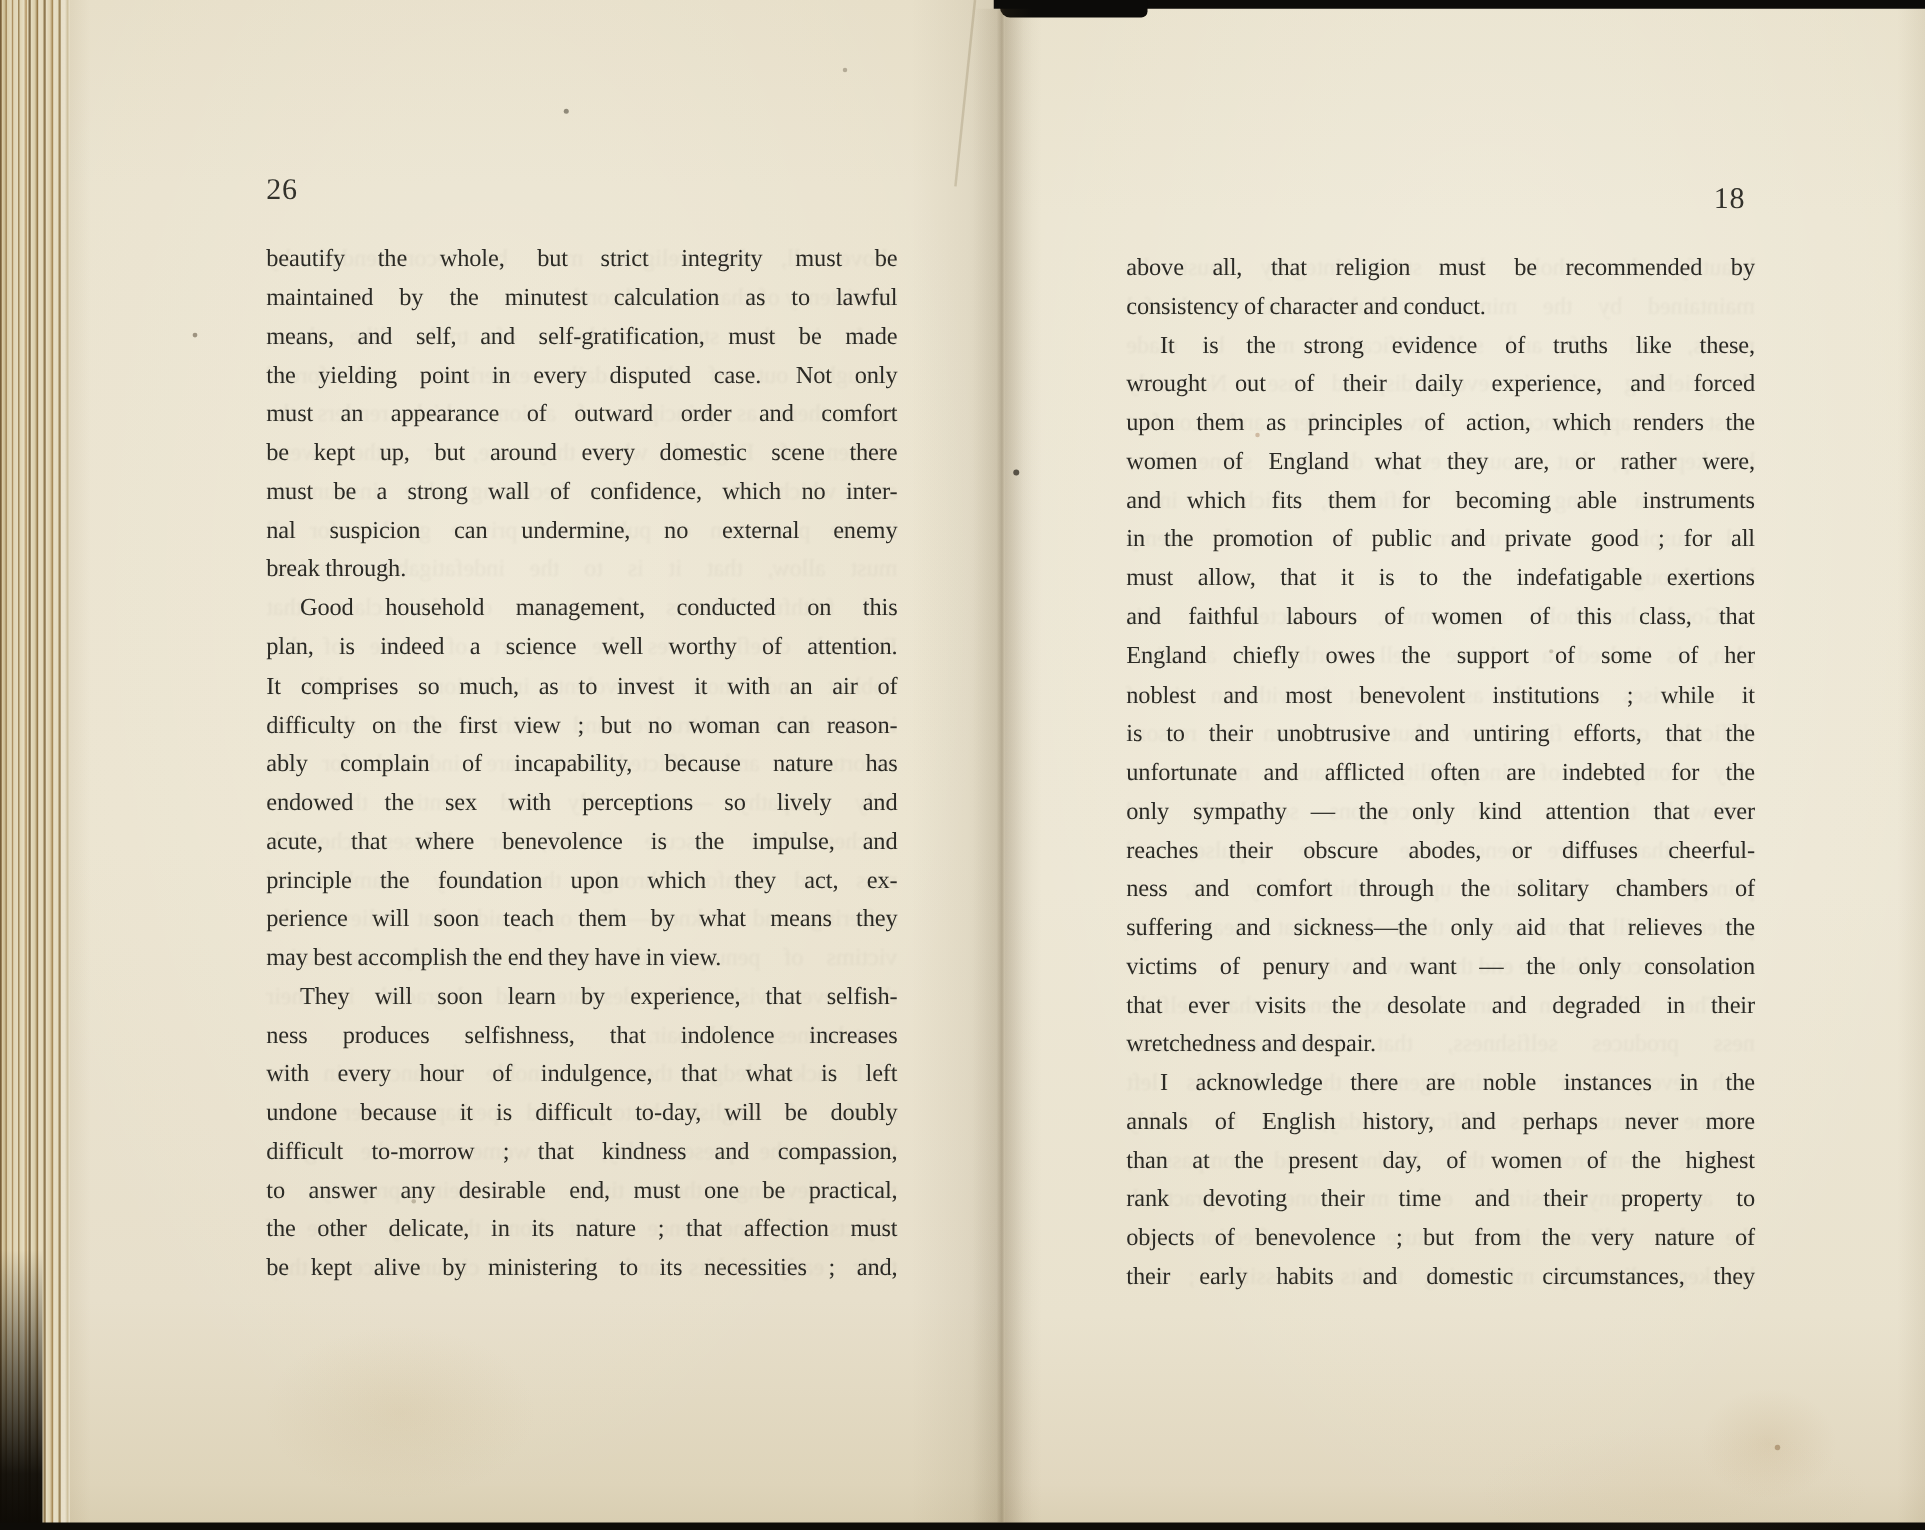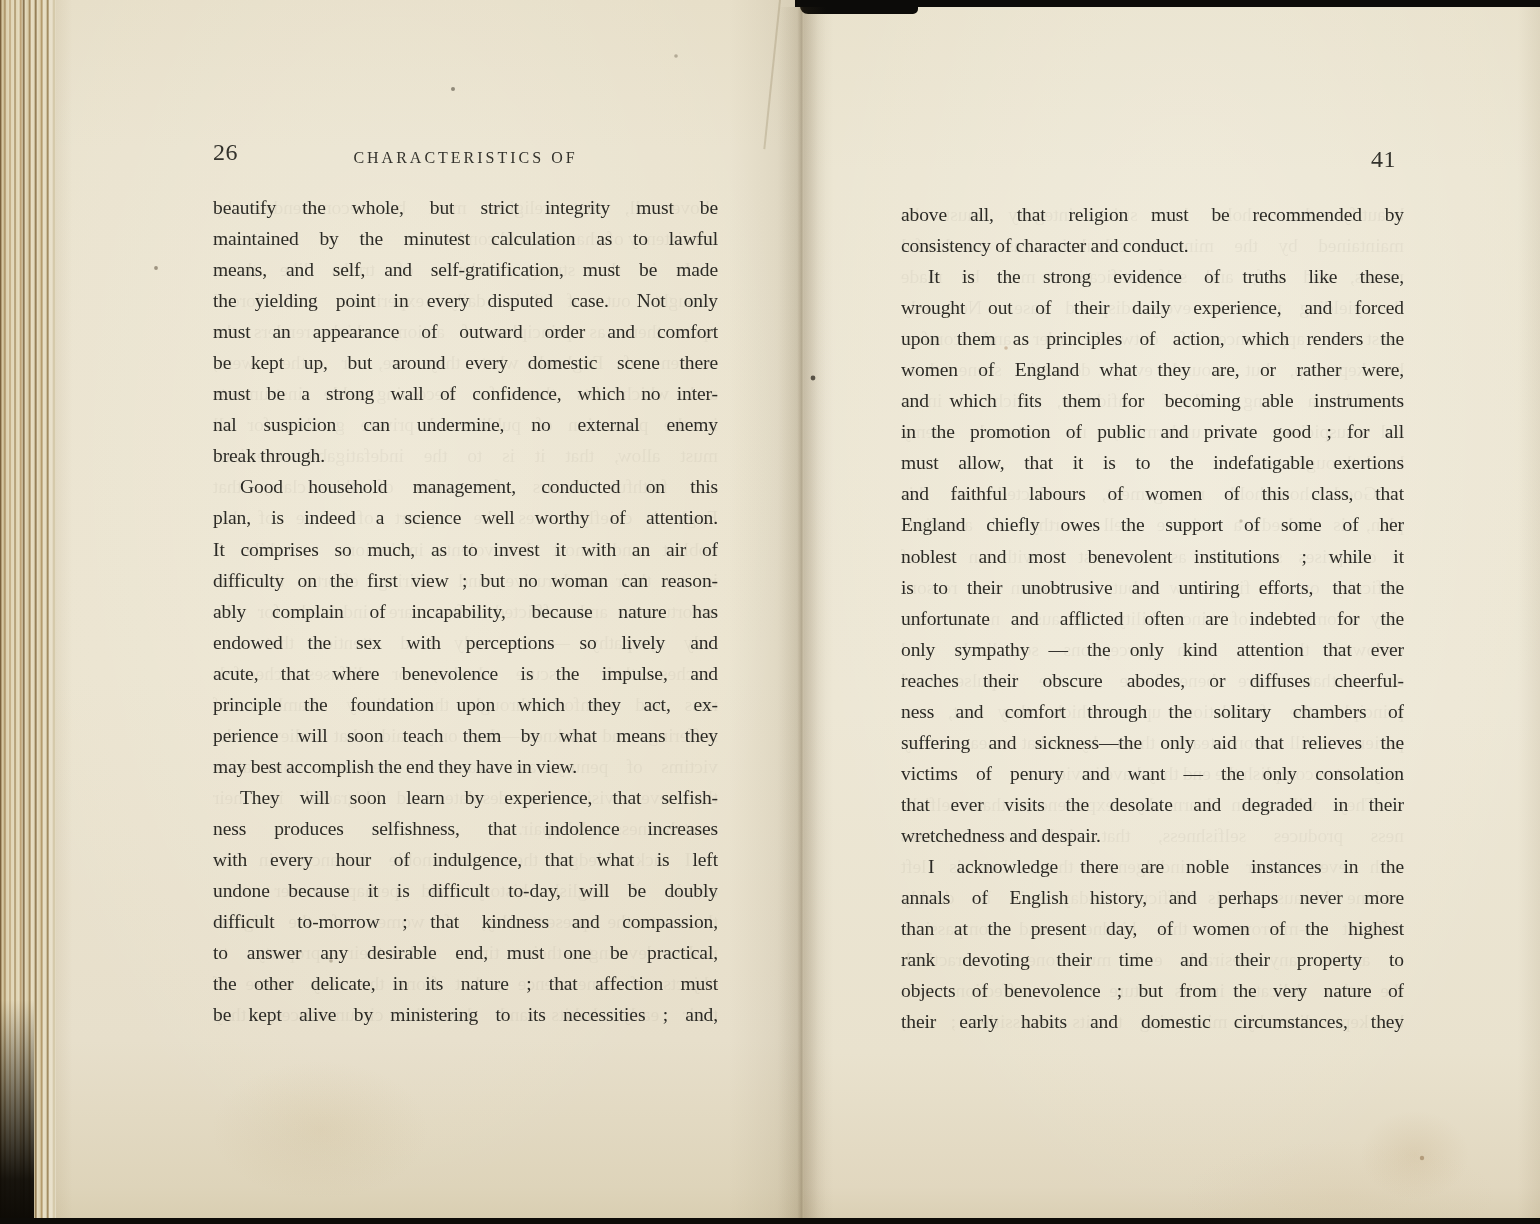--- a/index.html
+++ b/index.html
@@ -152,21 +152,20 @@
       <div class="line">ness produces selfishness, that indolence increases</div>
       <div class="line">with every hour of indulgence, that what is left</div>
       <div class="line">undone because it is difficult to-day, will be doubly</div>
       <div class="line">difficult to-morrow ; that kindness and compassion,</div>
       <div class="line">to answer any desirable end, must one be practical,</div>
       <div class="line">the other delicate, in its nature ; that affection must</div>
       <div class="line">be kept alive by ministering to its necessities ; and,</div>
     </div>
 
   <div class="folio" style="left:213px;top:139px;">26</div>
-  <div class="running-head" style="left:213px;top:149px;width:505px;">CHARACTERISTICS OF</div>
   <div class="body-block" style="left:213px;top:192px;width:505px;">
       <div class="line">beautify the whole, but strict integrity must be</div>
       <div class="line">maintained by the minutest calculation as to lawful</div>
       <div class="line">means, and self, and self-gratification, must be made</div>
       <div class="line">the yielding point in every disputed case.  Not only</div>
       <div class="line">must an appearance of outward order and comfort</div>
       <div class="line">be kept up, but around every domestic scene there</div>
       <div class="line">must be a strong wall of confidence, which no inter-</div>
       <div class="line">nal suspicion can undermine, no external enemy</div>
       <div class="line end">break through.</div>
@@ -183,21 +182,21 @@
       <div class="line indent">They will soon learn by experience, that selfish-</div>
       <div class="line">ness produces selfishness, that indolence increases</div>
       <div class="line">with every hour of indulgence, that what is left</div>
       <div class="line">undone because it is difficult to-day, will be doubly</div>
       <div class="line">difficult to-morrow ; that kindness and compassion,</div>
       <div class="line">to answer any desirable end, must one be practical,</div>
       <div class="line">the other delicate, in its nature ; that affection must</div>
       <div class="line">be kept alive by ministering to its necessities ; and,</div>
     </div>
 
-  <div class="folio" style="left:1371px;top:146px;">41</div>
+  <div class="folio" style="left:1371px;top:146px;">18</div>
   <div class="body-block" style="left:901px;top:199px;width:503px;">
       <div class="line">above all, that religion must be recommended by</div>
       <div class="line end">consistency of character and conduct.</div>
       <div class="line indent">It is the strong evidence of truths like these,</div>
       <div class="line">wrought out of their daily experience, and forced</div>
       <div class="line">upon them as principles of action, which renders the</div>
       <div class="line">women of England what they are, or rather were,</div>
       <div class="line">and which fits them for becoming able instruments</div>
       <div class="line">in the promotion of public and private good ; for all</div>
       <div class="line">must allow, that it is to the indefatigable exertions</div>

